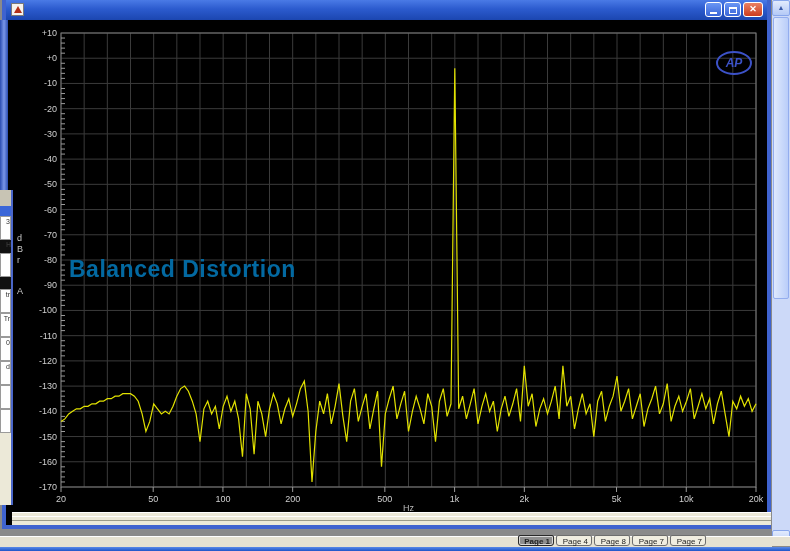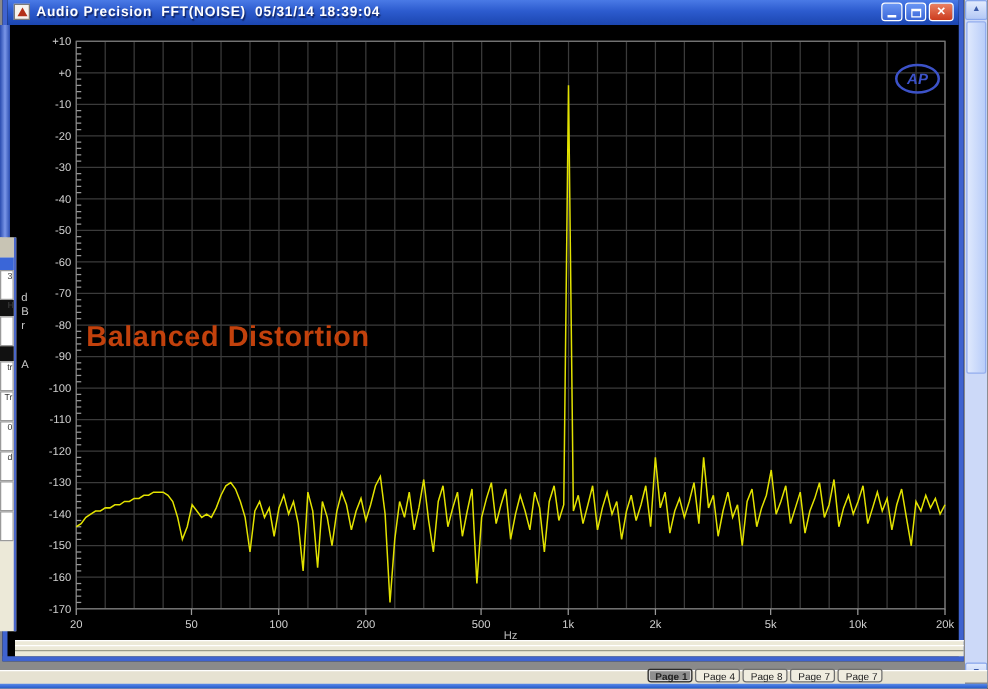--- a/index.html
+++ b/index.html
@@ -19,21 +19,21 @@
               text-shadow:1px 1px 1px rgba(0,0,30,.6);}
   .winbtns{position:absolute;right:4px;top:2px;display:flex;gap:2px;}
   .winbtn{width:17px;height:15px;border:1px solid #fff;border-radius:3px;box-sizing:border-box;
           background:linear-gradient(180deg,#6a96f4,#3a66d8);display:flex;align-items:flex-end;justify-content:center;
           color:#fff;font-size:9px;line-height:9px;cursor:pointer;}
   .winbtn.close{background:linear-gradient(180deg,#ea8163,#cc3c1e);width:20px;align-items:center;font-weight:bold;}
   .glyph-min{width:7px;height:2px;background:#fff;margin-bottom:2px;}
   .glyph-max{width:8px;height:7px;border:1px solid #fff;border-top:2px solid #fff;margin-bottom:2px;box-sizing:border-box;}
   
   #plot-svg{position:absolute;left:6px;top:20px;}
-  #annotation{position:absolute;left:63px;top:256px;font-size:23px;font-weight:bold;color:#c2410c;letter-spacing:.5px;}
+  #annotation{position:absolute;left:63px;top:256px;font-size:23px;font-weight:bold;color:#0369a1;letter-spacing:.5px;}
   #y-unit{position:absolute;left:11px;top:233px;color:#c8c8c8;font-size:9px;line-height:11px;white-space:pre-line;}
   #y-weight{position:absolute;left:11px;top:286px;color:#c8c8c8;font-size:9px;}
   
   #win-bottom{position:absolute;left:6px;top:512px;width:759px;height:13px;background:#ece9d8;
               border-top:1px solid #fff;box-sizing:border-box;}
   #win-bottom .groove{height:3px;border-bottom:1px solid #9a9a8a;border-top:1px solid #fff;margin-top:3px;}
   
   #left-blue-strip{position:absolute;left:0;top:20px;width:8px;height:170px;
                    background:linear-gradient(90deg,#2a4cb0,#7a96e8 50%,#2a4cb0);}
   #left-panel{position:absolute;left:0;top:190px;width:13px;height:315px;background:#ece9d8;
@@ -65,21 +65,20 @@
 </head>
 <body>
 
 <div id="stage">
 
   <div id="fft-window">
     <div id="titlebar">
       <span id="app-icon">
           <span class="tri"></span>
         </span>
-      <span id="title-text">Audio Precision  FFT(NOISE)  05/31/14 18:39:04</span>
       <span class="winbtns">
         <span class="winbtn" title="">
             <span class="glyph-min"></span>
           </span>
         <span class="winbtn">
             <span class="glyph-max"></span>
           </span>
         <span class="winbtn close">✕</span>
       </span>
     </div>

